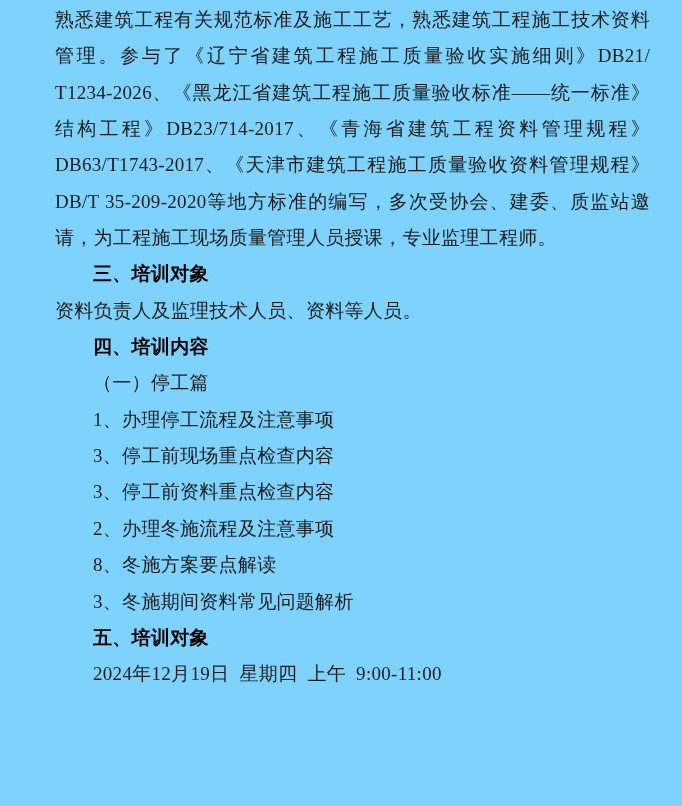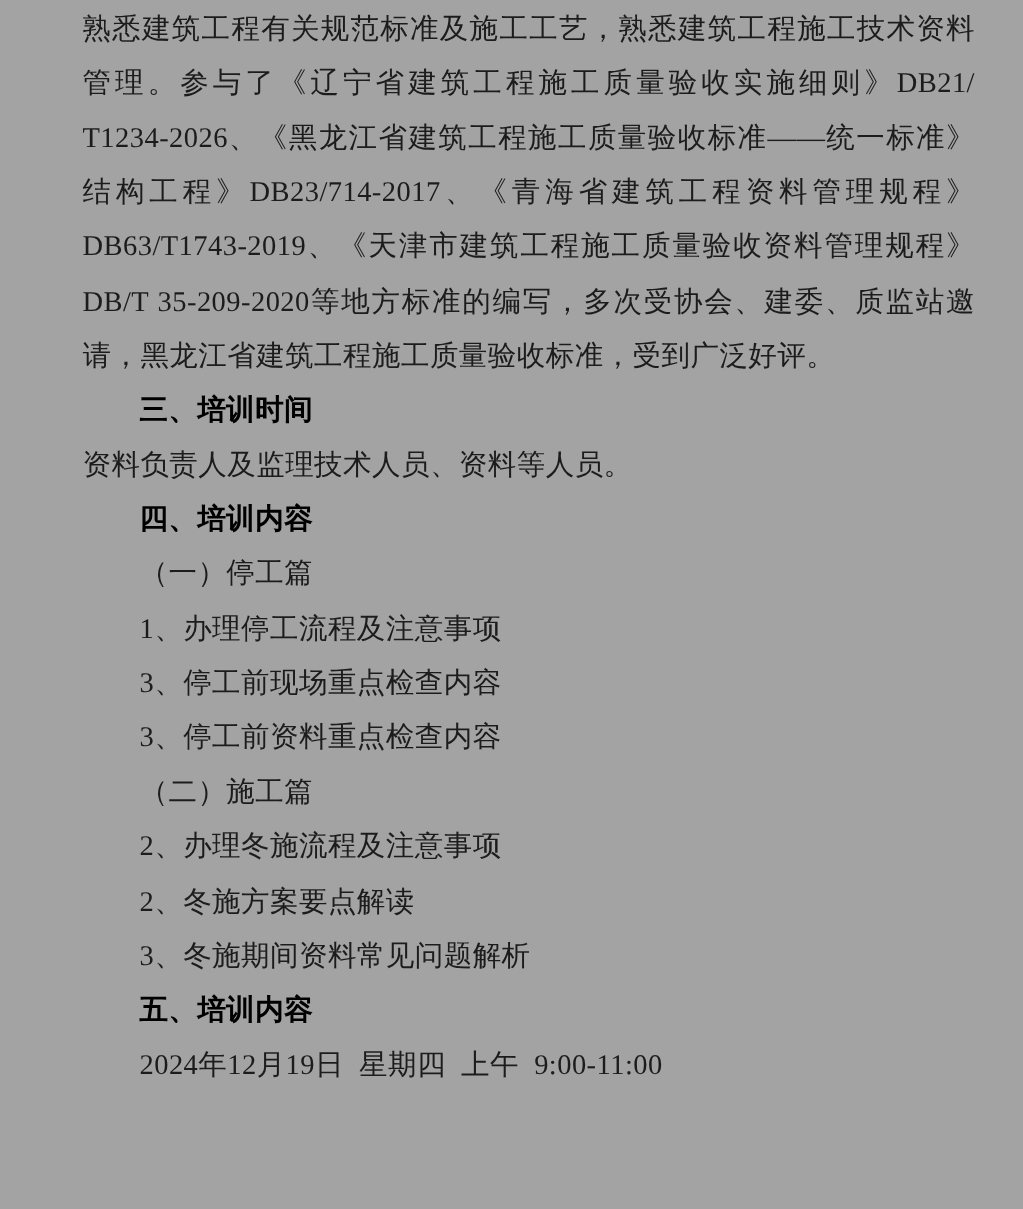--- a/index.html
+++ b/index.html
@@ -11,21 +11,21 @@
     width: 682px;
     height: 806px;
     overflow: hidden;
     font-family: "Liberation Serif", "DejaVu Serif", serif;
   }
   .page {
     box-sizing: border-box;
     width: 682px;
     height: 806px;
     padding: 2px 32px 0 55px;
-    background: #a3a3a3;
+    background: #7dd3fc;
   }
   .line {
     width: 595px;
     height: 36.35px;
     line-height: 36.35px;
     font-size: 19px;
     letter-spacing: 0.3px;
     color: #1c1c1c;
     white-space: pre;
     overflow: hidden;
@@ -48,33 +48,32 @@
 </style>
 </head>
 <body>
 
 <div class="page">
 
   <div class="line fill">熟悉建筑工程有关规范标准及施工工艺，熟悉建筑工程施工技术资料</div>
   <div class="line fill">管理。参与了《辽宁省建筑工程施工质量验收实施细则》DB21/</div>
   <div class="line fill">T1234-2026、《黑龙江省建筑工程施工质量验收标准——统一标准》</div>
   <div class="line fill">结构工程》DB23/714-2017、《青海省建筑工程资料管理规程》</div>
-  <div class="line fill">DB63/T1743-2019、《天津市建筑工程施工质量验收资料管理规程》</div>
+  <div class="line fill">DB63/T1743-2017、《天津市建筑工程施工质量验收资料管理规程》</div>
   <div class="line fill">DB/T 35-209-2020等地方标准的编写，多次受协会、建委、质监站邀</div>
-  <div class="line">请，黑龙江省建筑工程施工质量验收标准，受到广泛好评。</div>
+  <div class="line">请，为工程施工现场质量管理人员授课，专业监理工程师。</div>
 
-  <div class="line heading indent">三、培训时间</div>
+  <div class="line heading indent">三、培训对象</div>
   <div class="line">资料负责人及监理技术人员、资料等人员。</div>
 
   <div class="line heading indent">四、培训内容</div>
   <div class="line indent">（一）停工篇</div>
   <div class="line indent">1、办理停工流程及注意事项</div>
   <div class="line indent">3、停工前现场重点检查内容</div>
   <div class="line indent">3、停工前资料重点检查内容</div>
-  <div class="line indent">（二）施工篇</div>
   <div class="line indent">2、办理冬施流程及注意事项</div>
-  <div class="line indent">2、冬施方案要点解读</div>
+  <div class="line indent">8、冬施方案要点解读</div>
   <div class="line indent">3、冬施期间资料常见问题解析</div>
 
-  <div class="line heading indent">五、培训内容</div>
+  <div class="line heading indent">五、培训对象</div>
   <div class="line indent">2024年12月19日  星期四  上午  9:00-11:00</div>
 
 </div>
 
 </body></html>

